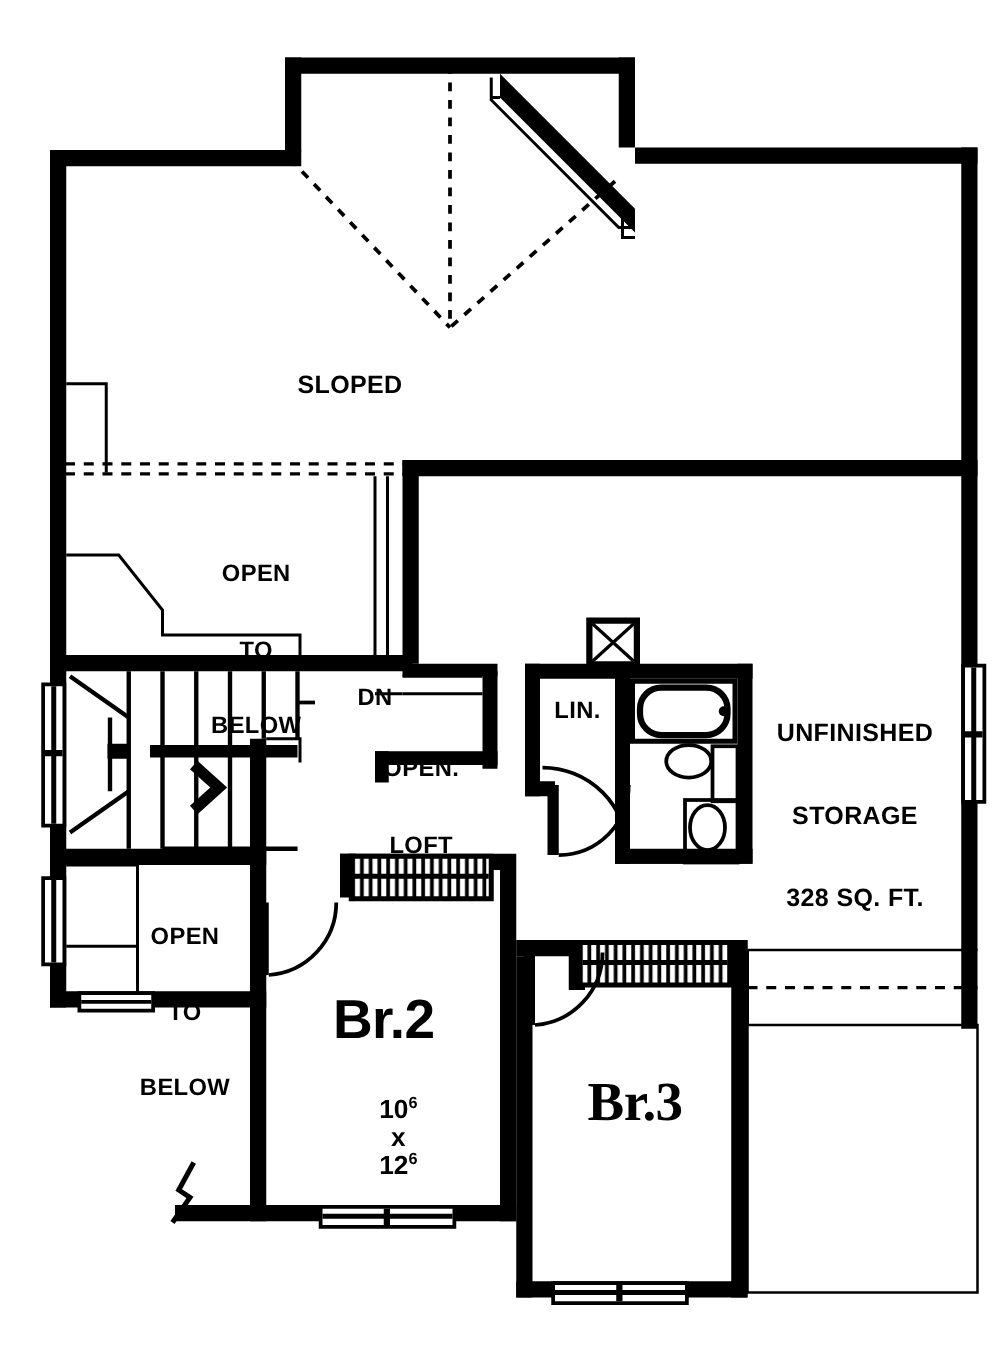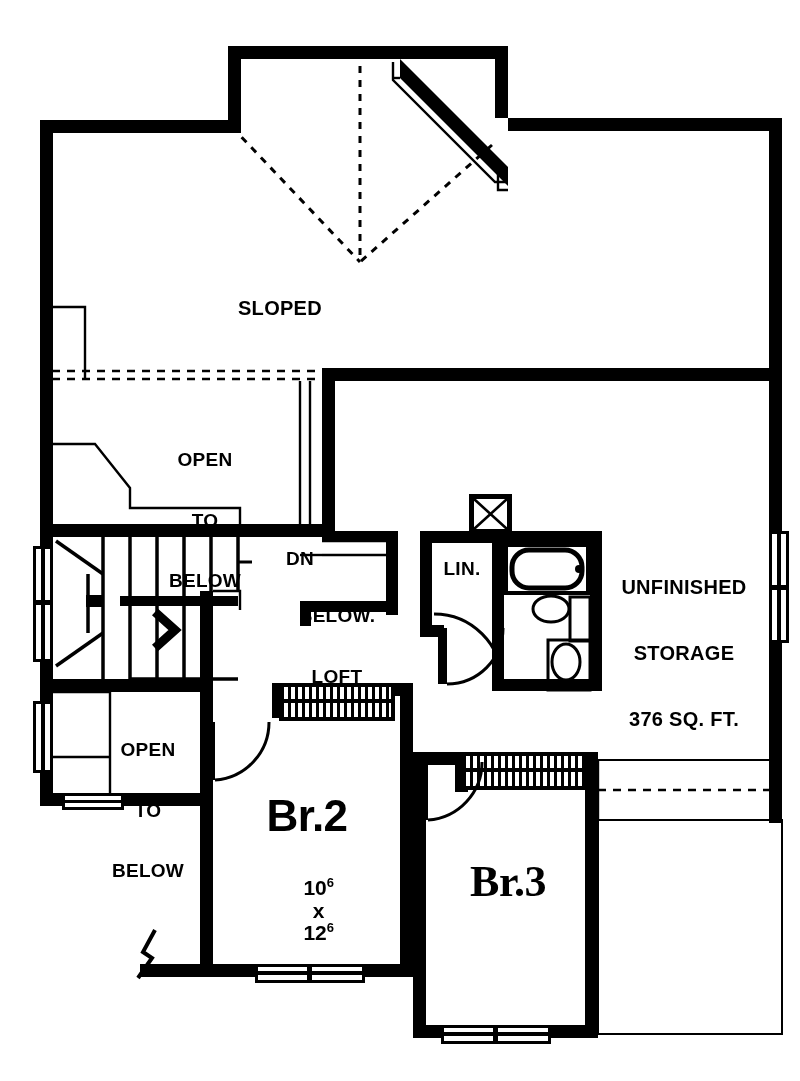--- a/index.html
+++ b/index.html
@@ -376,30 +376,30 @@
 
   <div class="label note-sm" style="left:83px; top:700px; width:130px;">
     <div>OPEN</div>
     <div>TO</div>
     <div>BELOW</div>
   </div>
 
   <div class="label tag" style="left:250px; top:549px; width:44px;margin-left:28px;">DN</div>
 
   <div class="label tag" style="left:292px; top:566px; width:90px;">
-    <div>BELOW.</div>
+    <div>OPEN.</div>
     <div>LOFT</div>
   </div>
 
   <div class="label tag" style="left:432px; top:559px; width:60px;">LIN.</div>
 
   <div class="label storage" style="left:604px; top:532px; width:160px;">
     <div>UNFINISHED</div>
     <div>STORAGE</div>
-    <div>376 SQ. FT.</div>
+    <div>328 SQ. FT.</div>
   </div>
 
   <div class="label room-name" style="left:222px; top:794px; width:170px;">Br.2</div>
   <div class="label room-dims" style="left:222px; top:855px; width:170px;">
     <span>10</span><sup>6</sup>
     <span>x</span>
     <span>12</span><sup>6</sup>
   </div>
 
   <div class="label room-name" style="left:423px; top:860px; width:170px;font-family:Liberation Serif, serif;">Br.3</div>

